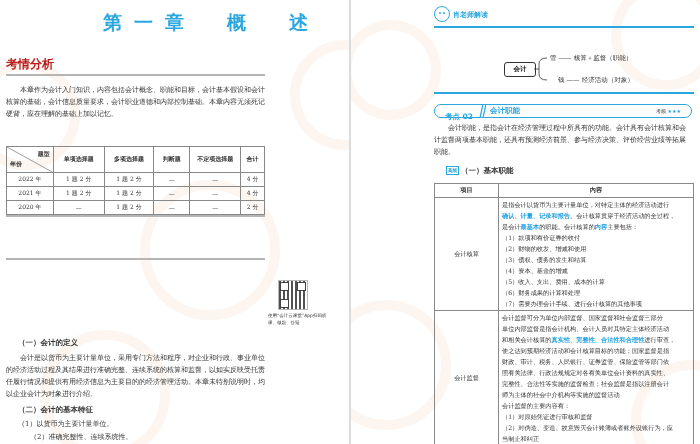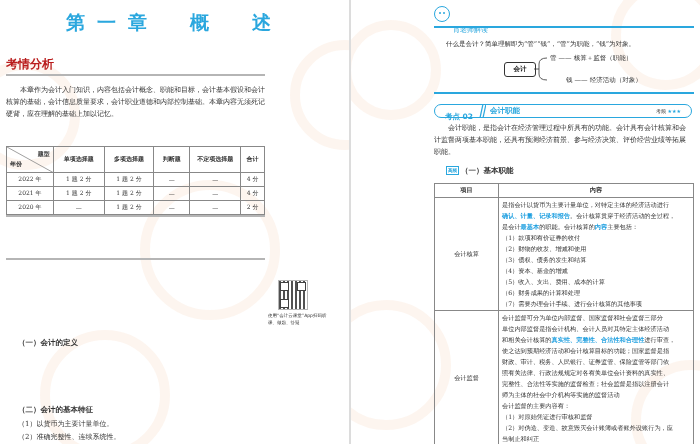--- a/index.html
+++ b/index.html
@@ -14,21 +14,21 @@
   }
   .page-left { left:0; width:349px; }
   .page-right { left:351px; width:349px; }
   .gutter { position:absolute; left:349px; top:0; width:2px; height:444px; background:#dcdcdc; }
 
   
   .wm { position:absolute; border-radius:50%; border:10px solid rgba(240,170,120,0.12); pointer-events:none; }
 
   .chapter-title {
     position:absolute; left:0; width:349px; top:10px; text-align:center;
-    font-size:19px; font-weight:bold; color:#2aa7de; letter-spacing:12px;
+    font-size:19px; font-weight:bold; color:#2aa7de; letter-spacing:12px;padding-left:37px;
   }
   .sec-head {
     position:absolute; left:6px; font-family:"DejaVu Sans", sans-serif;
     font-size:12px; font-weight:bold; color:#b91c1c;
   }
   .sec-rule { position:absolute; left:6px; width:259px; height:2px; background:#b5b5b5; }
   .para {
     position:absolute; font-size:7px; line-height:12px; color:#333; text-indent:2em;
   }
   .tbl-title {
@@ -72,21 +72,21 @@
   .qr-cap { position:absolute; left:268px; top:312px; width:60px; font-size:4.5px; line-height:7px; color:#333; font-family:"DejaVu Sans", sans-serif; }
 
   .subhead { position:absolute; font-size:7.5px; font-weight:bold; color:#333; font-family:"DejaVu Sans", sans-serif; }
   .list-line { position:absolute; font-size:7px; color:#333; }
 
   
   .teacher-head { position:absolute; left:83px; top:6px; }
   .teacher-icon { position:absolute; left:0; top:0; width:14px; height:14px; border:1.5px solid #2aa7de; border-radius:50%; }
   .teacher-icon::before, .teacher-icon::after { content:""; position:absolute; top:5px; width:2px; height:2px; background:#2aa7de; border-radius:50%; }
   .teacher-icon::before { left:4px; } .teacher-icon::after { left:8px; }
-  .teacher-label { position:absolute; left:19px; top:19px; font-size:7px; color:#2aa7de; font-weight:normal; white-space:nowrap; }
+  .teacher-label { position:absolute; left:19px; top:4px; font-size:7px; color:#2aa7de; font-weight:bold; white-space:nowrap; }
   .blue-rule { position:absolute; left:83px; width:260px; height:2px; background:#2aa7de; }
   .mm-q { position:absolute; left:95px; top:40px; font-size:6.5px; color:#333; white-space:nowrap; }
   .mm-box { position:absolute; left:153px; top:62px; width:30px; height:13px; border:1px solid #333; border-radius:3px; font-size:6.5px; text-align:center; line-height:13px; font-weight:bold; }
   .mm-branch { position:absolute; font-size:6.5px; color:#333; white-space:nowrap; }
 
   .para-r { position:absolute; left:83px; width:258px; font-size:7px; line-height:12px; color:#333; text-indent:2em; }
   .badge { display:inline-block; font-size:4.5px; color:#2aa7de; border:1px solid #2aa7de; padding:0 1px; line-height:7px; vertical-align:middle; margin-right:2px; font-family:"DejaVu Sans", sans-serif; }
 
   table.func {
     position:absolute; left:83px; top:183px; width:260px; border-collapse:collapse; font-size:6.2px; color:#333;
@@ -161,48 +161,48 @@
 
   <div class="qr">
     <div class="c" style="left:1px;top:1px;"></div>
     <div class="c" style="right:1px;top:1px;"></div>
     <div class="c" style="left:1px;bottom:1px;"></div>
   </div>
   <div class="qr-cap">使用“会计云课堂”App扫码听课、做题、答疑</div>
 
 
   <div class="subhead" style="left:18px;top:338px;">（一）会计的定义</div>
+  <div class="para" style="left:6px;top:352px;width:259px;">会计是以货币为主要计量单位，采用专门方法和程序，对企业和行政、事业单位的经济活动过程及其结果进行准确完整、连续系统的核算和监督，以如实反映受托责任履行情况和提供有用经济信息为主要目的的经济管理活动。本章未特别说明时，均以企业会计为对象进行介绍。</div>
 
   <div class="subhead" style="left:18px;top:405px;">（二）会计的基本特征</div>
   <div class="list-line" style="left:18px;top:419px;">（1）以货币为主要计量单位。</div>
-  <div class="list-line" style="left:18px;top:432px;">（2）准确完整性、连续系统性。</div>
+  <div class="list-line" style="left:30px;top:432px;">（2）准确完整性、连续系统性。</div>
 </div>
 
 <div class="gutter"></div>
 
 <div class="page page-right">
   <div class="wm" style="left:-10px;top:20px;width:80px;height:80px;"></div>
   <div class="wm" style="left:-30px;top:300px;width:110px;height:110px;"></div>
   <div class="wm" style="left:260px;top:-20px;width:90px;height:90px;"></div>
   <div class="wm" style="left:280px;top:360px;width:100px;height:100px;"></div>
 
   <div class="teacher-head">
     <div class="teacher-icon"></div>
     <div class="teacher-label">肖老师解读</div>
   </div>
   <div class="blue-rule" style="top:26px;"></div>
-  <div class="mm-q">什么是会计？简单理解即为“管”“钱”，“管”为职能，“钱”为对象。</div>
 
   <div class="mm-box">会计</div>
   <svg style="position:absolute;left:183px;top:56px;" width="14" height="26">
     <line x1="0" y1="13" x2="5" y2="13" stroke="#333" stroke-width="0.8"></line>
     <path d="M13 2 Q5 2 5 8 L5 18 Q5 24 13 24" fill="none" stroke="#333" stroke-width="0.8"></path>
   </svg>
   <div class="mm-branch" style="left:199px;top:54px;">管 —— 核算＋监督（职能）</div>
-  <div class="mm-branch" style="left:215px;top:76px;">钱 —— 经济活动（对象）</div>
+  <div class="mm-branch" style="left:207px;top:76px;">钱 —— 经济活动（对象）</div>
 
   <div class="blue-rule" style="top:92px;"></div>
 
   <div class="kp-bar" style="left:83px;top:104px;width:256px;">
     <span class="num">考点 02</span>
     <svg class="slash" viewBox="0 0 9 14">
         <line x1="3" y1="14" x2="6" y2="0" stroke="#2aa7de" stroke-width="1.2"></line>
         <line x1="6" y1="14" x2="9" y2="0" stroke="#2aa7de" stroke-width="1.2"></line>
       </svg>
     <span class="name">会计职能</span>

